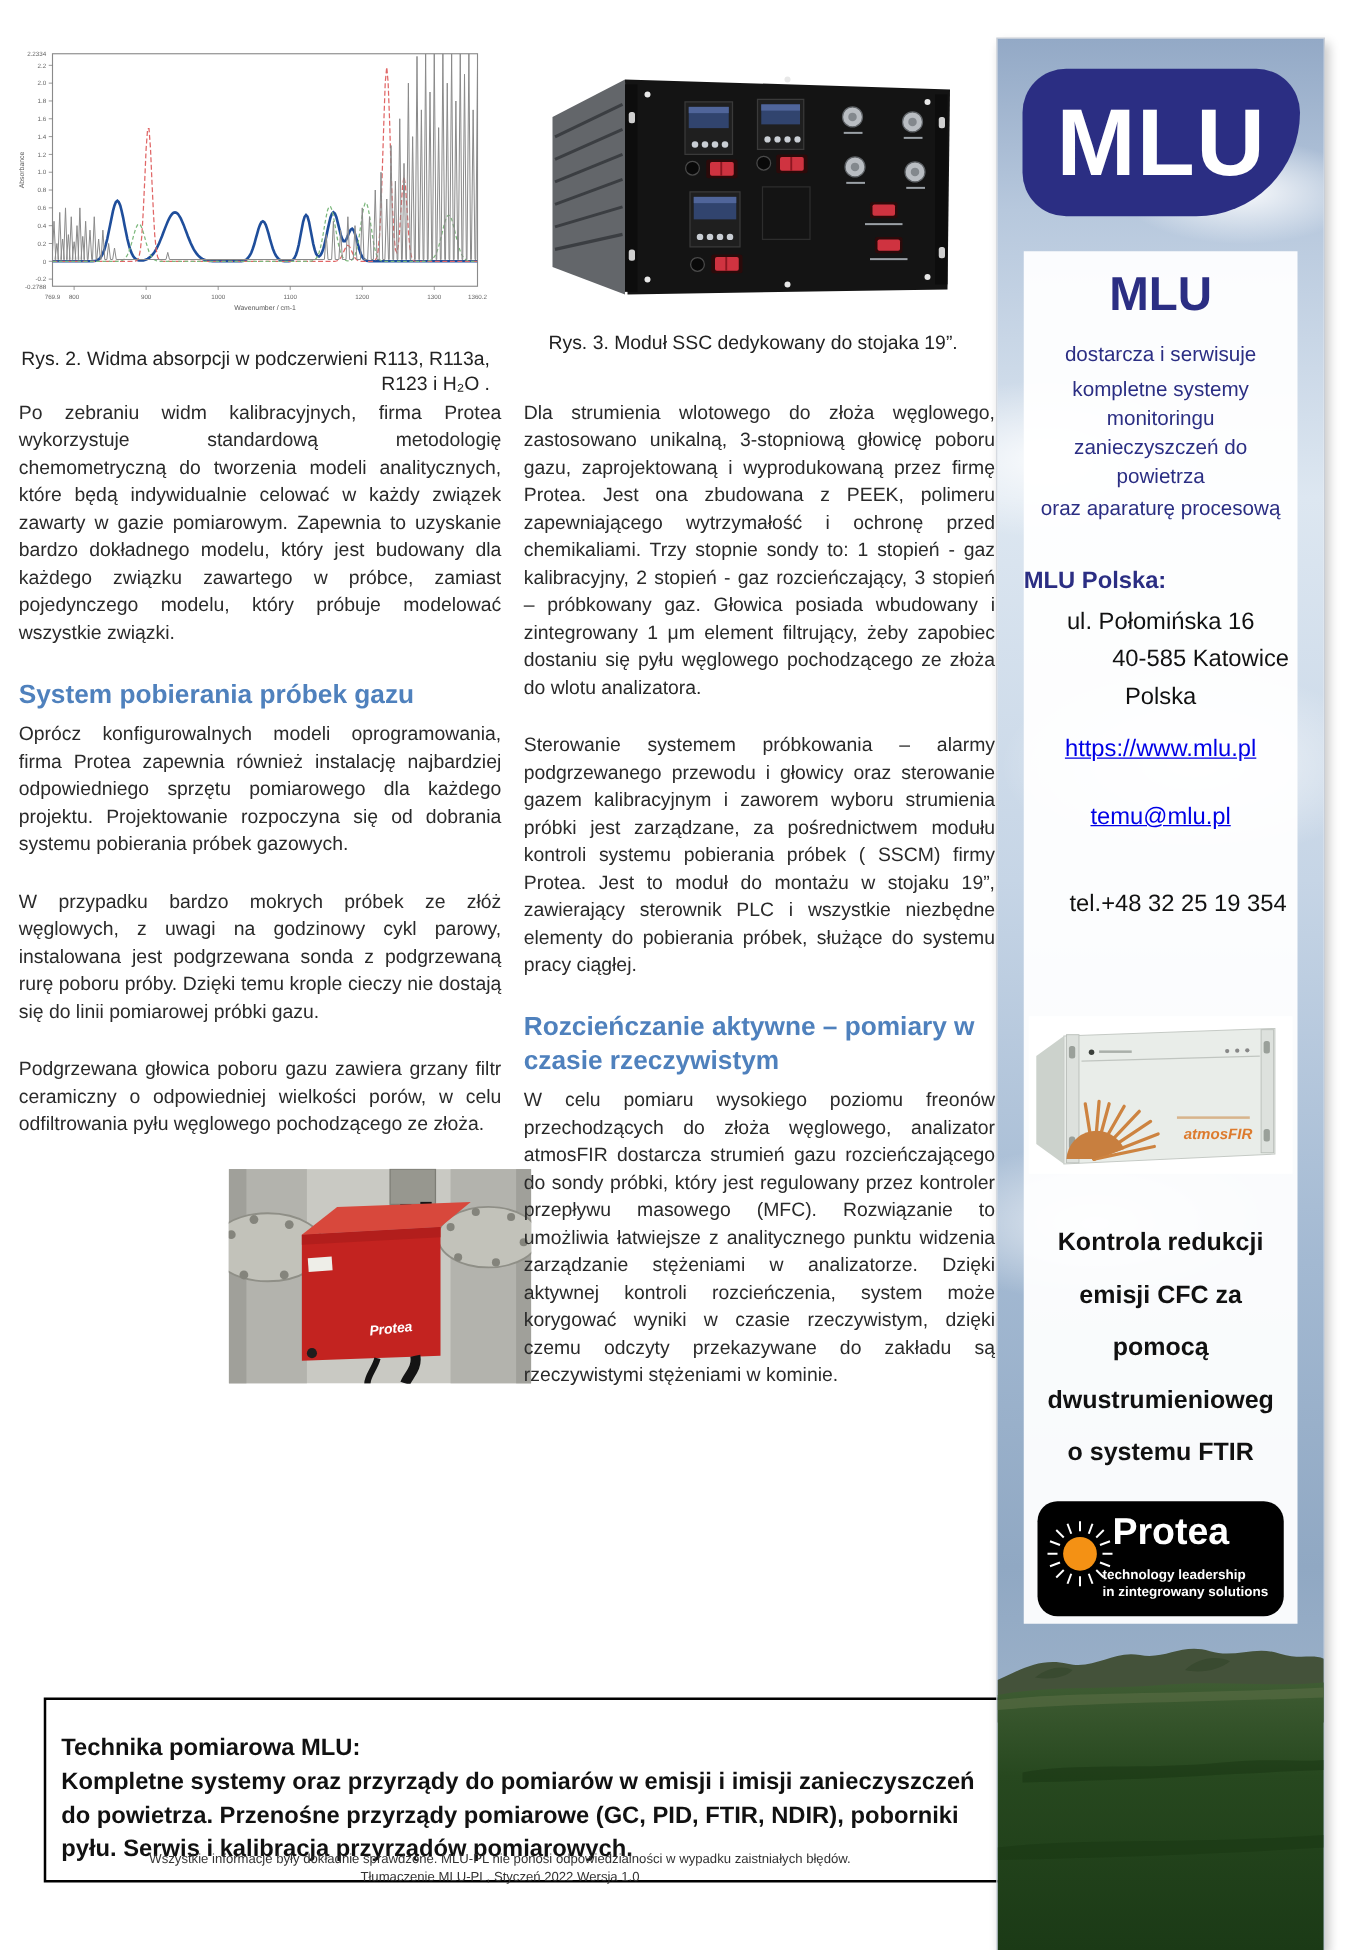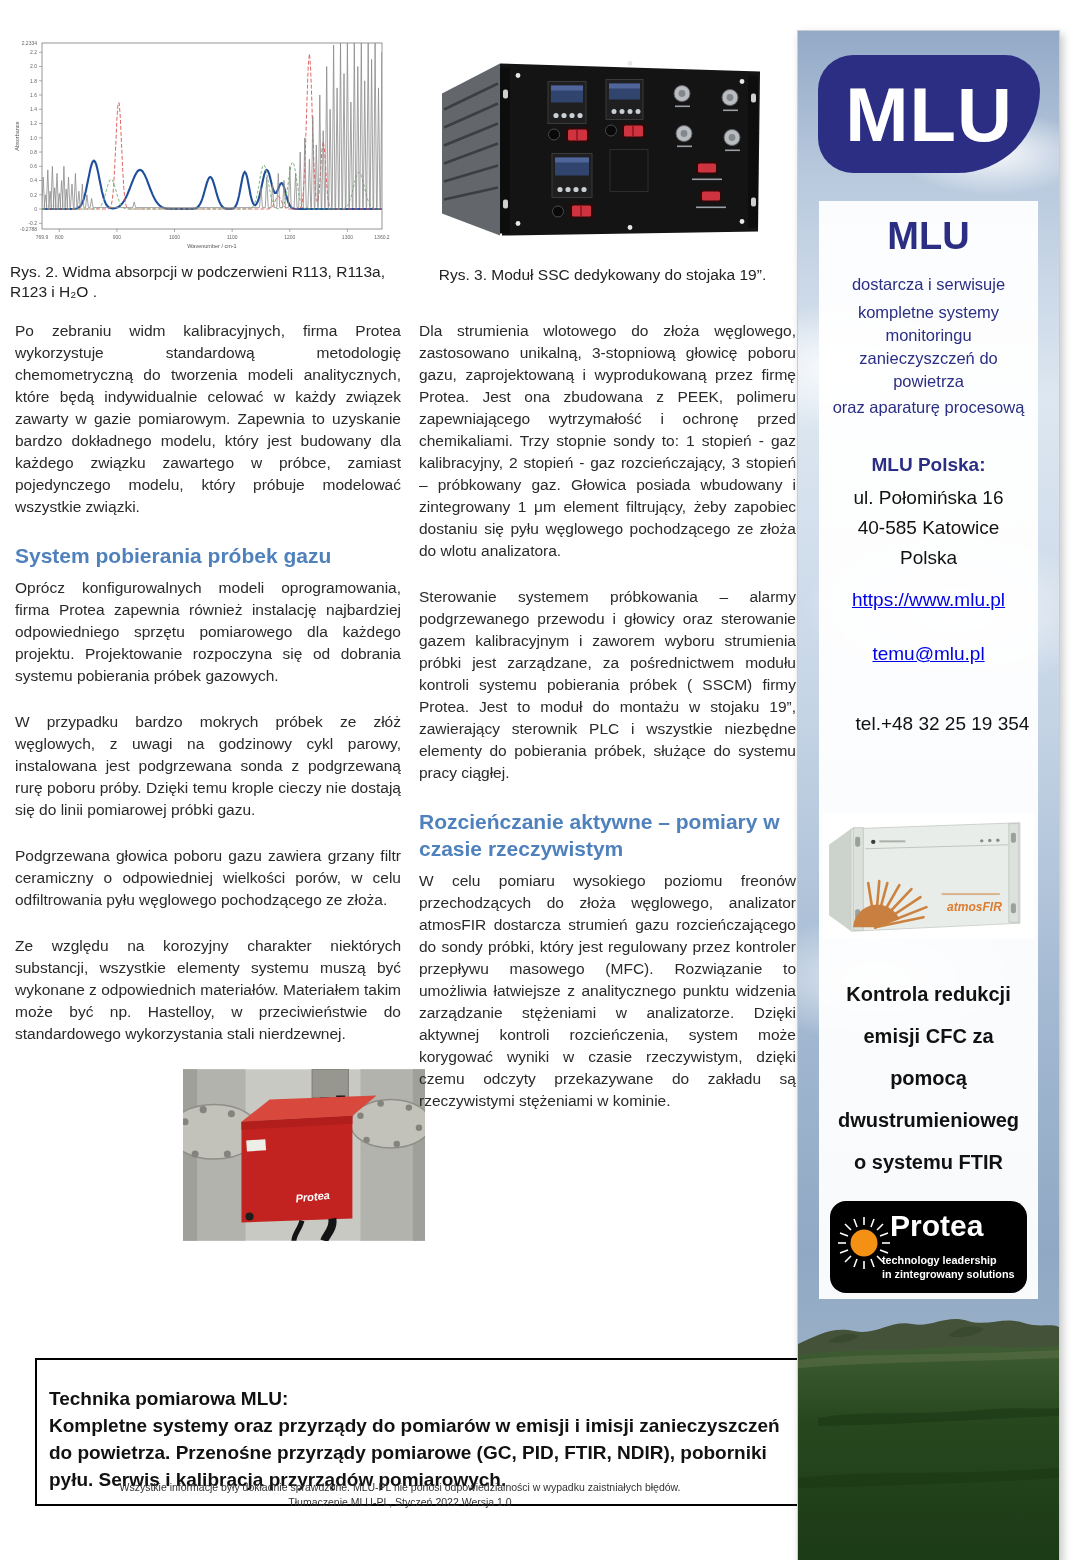--- a/index.html
+++ b/index.html
@@ -2,21 +2,21 @@
 <html><head>
 <meta charset="utf-8">
 <style>
   html,body{margin:0;padding:0;background:#ffffff;}
   .page{position:relative;width:1080px;height:1560px;background:#ffffff;overflow:hidden;
         font-family:"Liberation Sans",sans-serif;color:#2a2a2a;}
 
   
   .fig2{position:absolute;left:10px;top:33px;width:382px;height:228px;}
   .fig2 svg{width:100%;height:100%;}
-  .cap2{position:absolute;left:10px;top:262px;width:382px;text-align:left;
+  .cap2{position:absolute;left:10px;top:278px;width:382px;text-align:right;
         font-size:15.5px;line-height:20px;color:#222;}
   .fig3{position:absolute;left:430px;top:30px;width:350px;height:218px;}
   .fig3 svg{width:100%;height:100%;}
   .cap3{position:absolute;left:410px;top:266px;width:385px;text-align:center;
         font-size:15.5px;color:#222;}
 
   
   .col{position:absolute;top:320px;font-size:15.5px;line-height:22px;text-align:justify;}
   .col p{margin:0 0 24px 0;}
   .col h2{margin:18px 0 8px 0;font-size:21px;line-height:27px;color:#4f81bd;text-align:left;}
@@ -49,25 +49,25 @@
             background:#2b2e83;border-radius:40px 40px 95px 40px;
             display:flex;align-items:center;justify-content:center;
             color:#fff;font-size:76px;font-weight:bold;letter-spacing:1px;}
   .side-panel{position:absolute;left:21px;top:170px;width:219px;height:1098px;z-index:2;
               background:rgba(255,255,255,.94);}
   .sp-title{position:absolute;top:14px;left:0;width:100%;text-align:center;
             font-size:38px;font-weight:bold;color:#2b2e83;}
   .sp-line{position:absolute;left:8px;width:203px;text-align:center;
            font-size:16.5px;line-height:23px;color:#2b2e83;}
   .sp-l1{top:72px;}  .sp-l2{top:100px;}  .sp-l3{top:195px;}
-  .sp-addr-title{position:absolute;top:253px;left:0;width:100%;text-align:center;
+  .sp-addr-title{position:absolute;top:253px;left:0;width:100%;
                  font-size:19px;font-weight:bold;color:#2b2e83;}
   .sp-addr{position:absolute;left:0;width:100%;text-align:center;font-size:19px;
            line-height:27px;color:#111;}
-  .sp-a1{top:283px;} .sp-a2{top:313px;} .sp-a3{top:343px;}
+  .sp-a1{top:283px;} .sp-a2{top:313px;padding-left:32px;} .sp-a3{top:343px;}
   .sp-link{position:absolute;left:0;width:100%;text-align:center;font-size:19px;
            color:#0000e6;text-decoration:underline;cursor:pointer;}
   .sp-web{top:388px;} .sp-mail{top:442px;}
   .sp-tel{position:absolute;top:512px;left:0;width:100%;text-align:center;
           font-size:19px;color:#111;padding-left:14px;}
   .atmosfir{position:absolute;top:612px;left:4px;width:211px;height:126px;background:#fff;}
   .atmosfir svg{width:100%;height:100%;}
   .cfc{position:absolute;top:772px;left:13px;width:193px;text-align:center;
        font-size:20px;line-height:42px;font-weight:bold;color:#111;overflow-wrap:break-word;}
   .protea-logo{position:absolute;top:1000px;left:11px;width:197px;height:92px;
@@ -226,21 +226,20 @@
     </svg>
   </div>
   <div class="cap3">Rys. 3. Moduł SSC dedykowany do stojaka 19”.</div>
 
   <div class="col col-left">
     <p>Po zebraniu widm kalibracyjnych, firma Protea wykorzystuje standardową metodologię chemometryczną do tworzenia modeli analitycznych, które będą indywidualnie celować w każdy związek zawarty w gazie pomiarowym. Zapewnia to uzyskanie bardzo dokładnego modelu, który jest budowany dla każdego związku zawartego w próbce, zamiast pojedynczego modelu, który próbuje modelować wszystkie związki.</p>
     <h2>System pobierania próbek gazu</h2>
     <p>Oprócz konfigurowalnych modeli oprogramowania, firma Protea zapewnia również instalację najbardziej odpowiedniego sprzętu pomiarowego dla każdego projektu. Projektowanie rozpoczyna się od dobrania systemu pobierania próbek gazowych.</p>
     <p>W przypadku bardzo mokrych próbek ze złóż węglowych,  z uwagi na godzinowy cykl parowy, instalowana jest podgrzewana sonda z podgrzewaną rurę poboru próby. Dzięki temu krople cieczy nie dostają się do linii pomiarowej próbki gazu.</p>
     <p>Podgrzewana głowica poboru gazu zawiera grzany filtr ceramiczny o odpowiedniej wielkości porów, w celu odfiltrowania pyłu węglowego pochodzącego ze złoża.</p>
-    <p>Ze względu na korozyjny charakter niektórych substancji, wszystkie elementy systemu muszą być wykonane z odpowiednich materiałów. Materiałem takim może być np. Hastelloy, w przeciwieństwie do standardowego wykorzystania stali nierdzewnej.</p>
     <div class="probe-photo">
       <svg viewBox="0 0 240 170">
         <rect x="0" y="0" width="240" height="170" fill="#c9c9c3"></rect>
         <rect x="0" y="0" width="62" height="170" fill="#b3b3ad"></rect>
         <rect x="0" y="0" width="14" height="170" fill="#a0a09a"></rect>
         <ellipse cx="31" cy="62" rx="45" ry="27" fill="#c2c2ba" stroke="#8f8f87" stroke-width="1.5"></ellipse>
         <circle cx="2" cy="52" r="3.5" fill="#84847c"></circle>
           <circle cx="20" cy="40" r="3.5" fill="#84847c"></circle>
         <circle cx="48" cy="44" r="3.5" fill="#84847c"></circle>
           <circle cx="62" cy="62" r="3.5" fill="#84847c"></circle>

